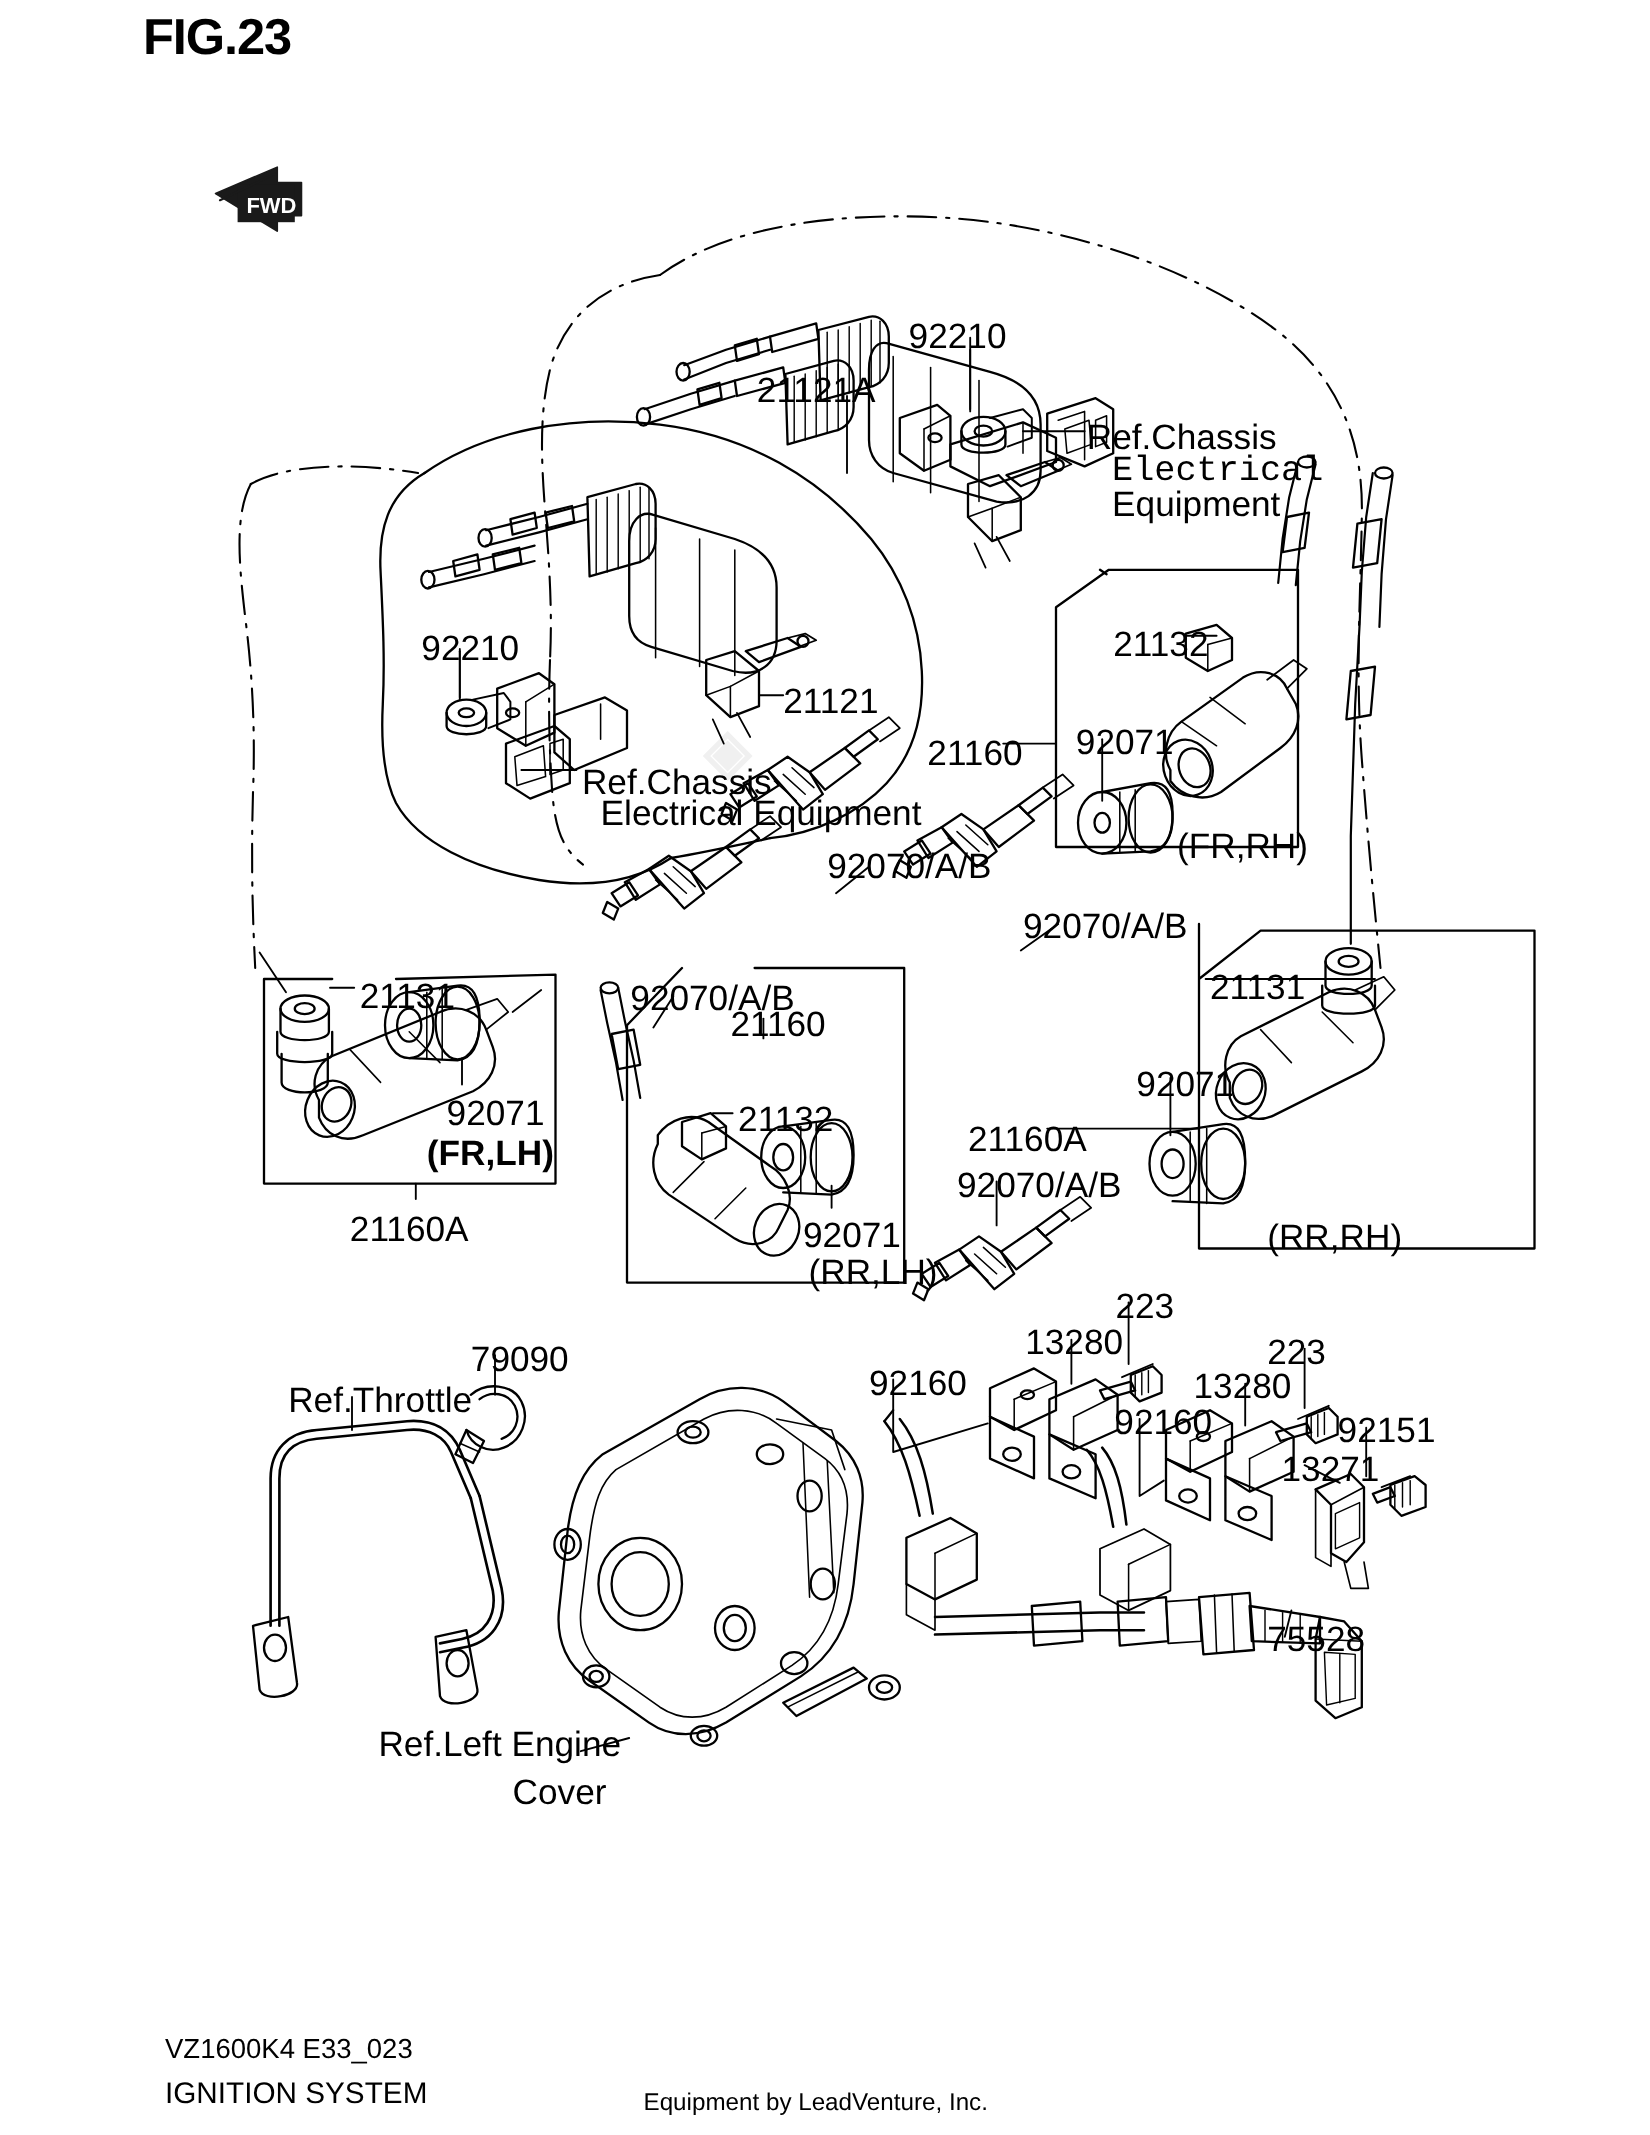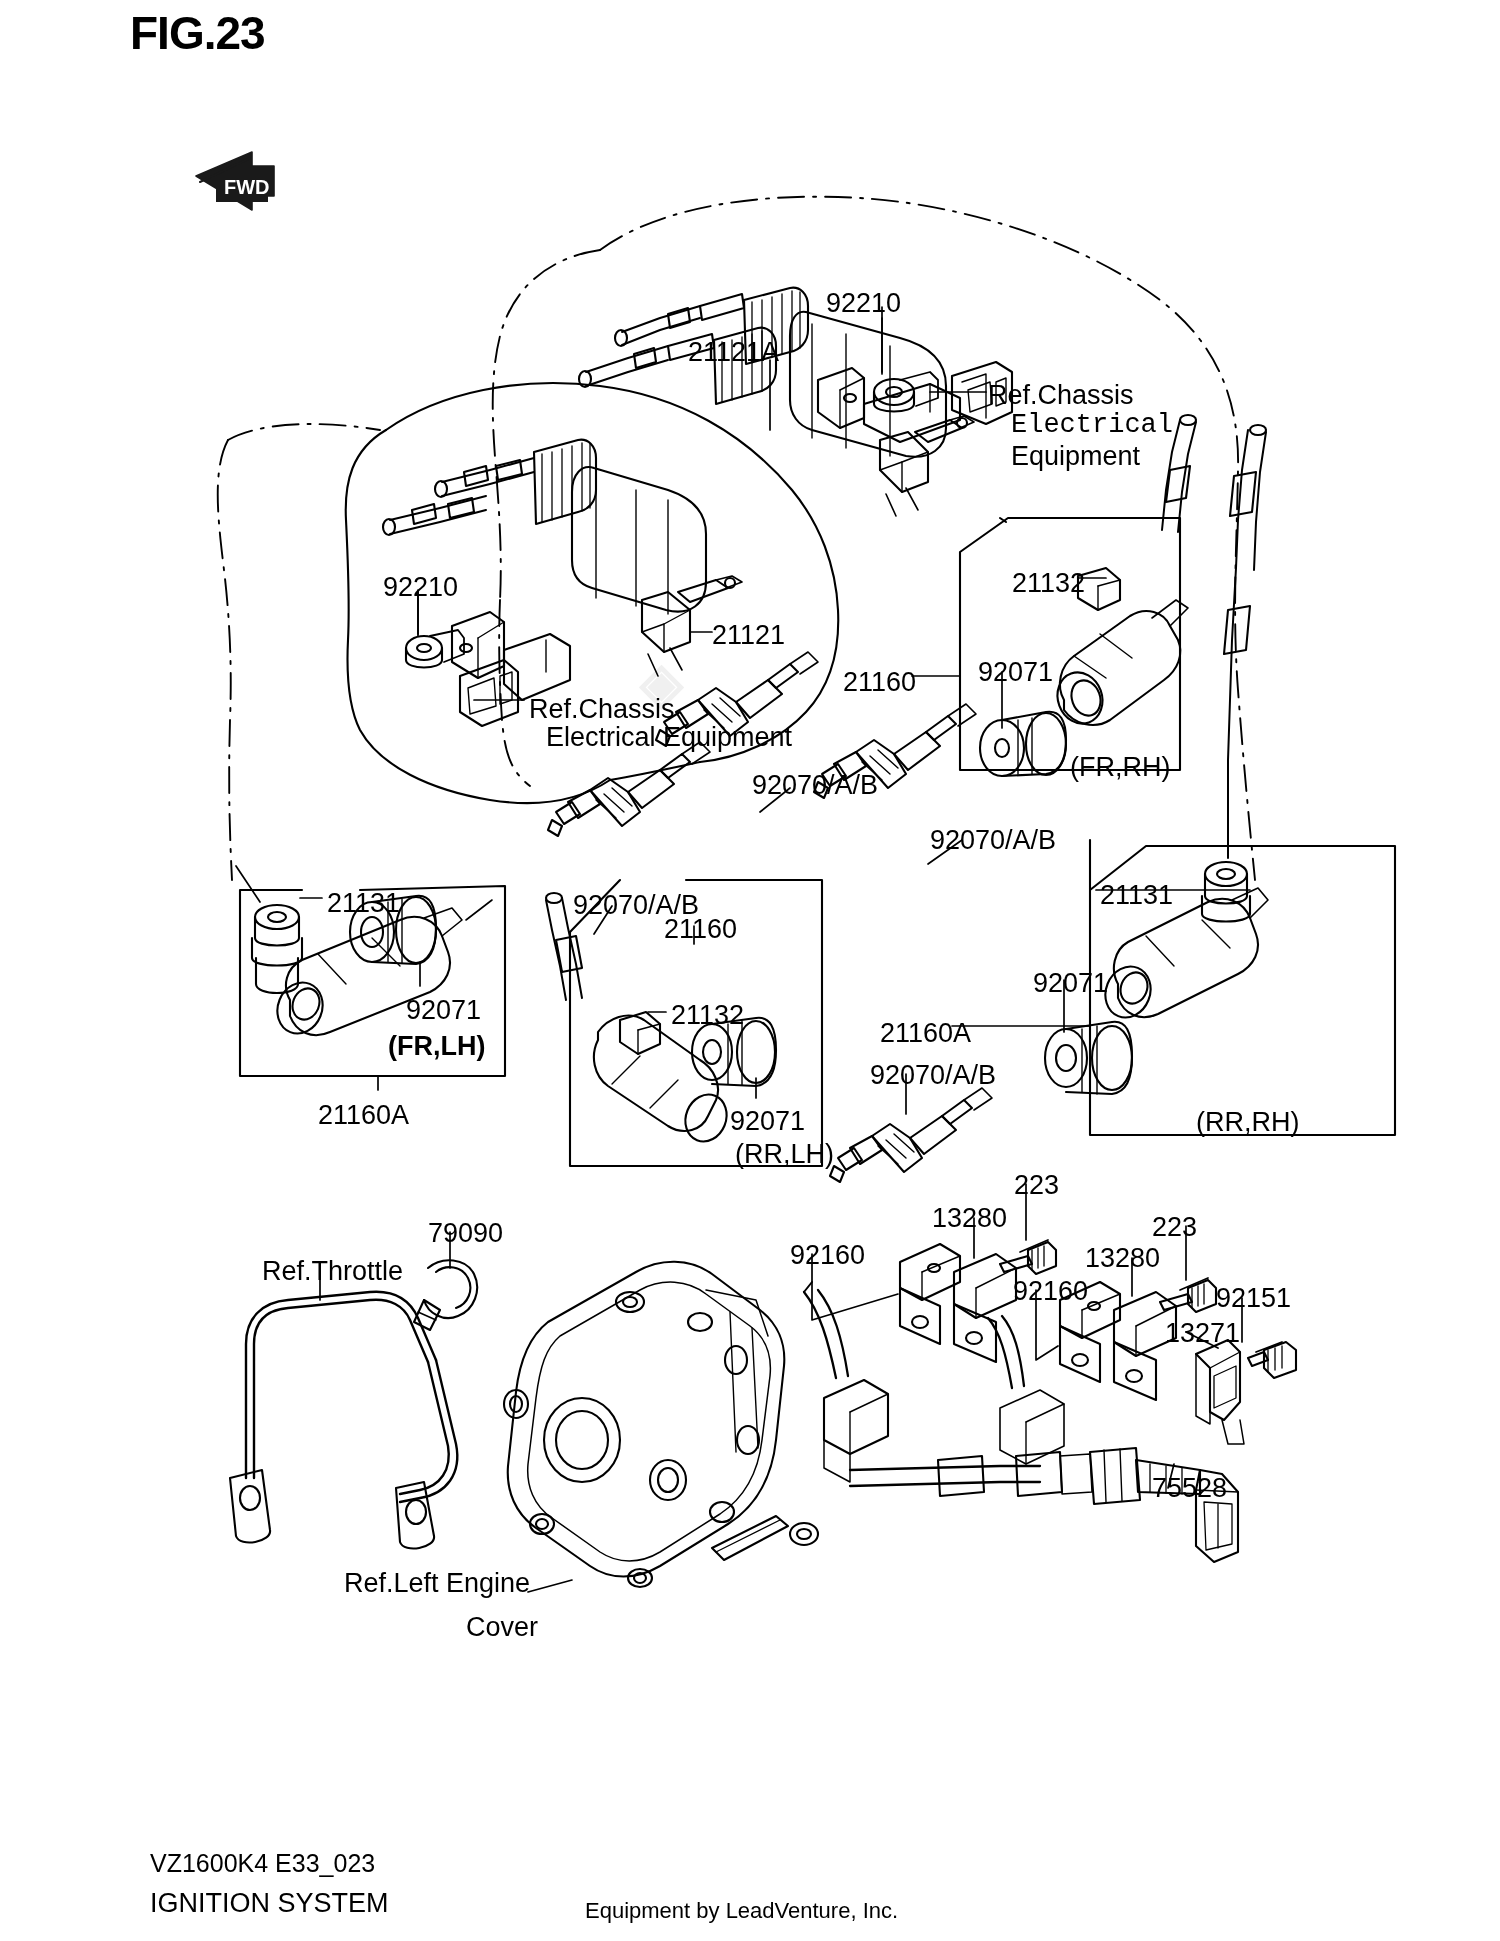--- a/index.html
+++ b/index.html
@@ -1,19 +1,19 @@
 <!DOCTYPE html>
 <html><head>
 <meta charset="utf-8">
 <style>
   html,body{margin:0;padding:0;background:#ffffff;}
   body{width:1500px;height:1941px;position:relative;font-family:"Liberation Sans",sans-serif;color:#000;overflow:hidden;}
   .page{position:absolute;inset:0;text-align:right;}
   .fig-title{position:absolute;left:130px;top:6px;font-size:46px;font-weight:bold;letter-spacing:-1px;}
-  .lbl{position:absolute;font-size:27px;white-space:nowrap;line-height:1.12;}
+  .lbl{position:absolute;font-size:32px;white-space:nowrap;line-height:1.12;}
   .footer{position:absolute;left:150px;top:1845px;font-size:25px;line-height:1.45;}
   .footer2{position:absolute;left:180px;top:1883px;font-size:27px;}
   .rendered{position:absolute;left:585px;top:1898px;font-size:22px;}
   svg{position:absolute;left:0;top:0;}
   .wm{position:absolute;color:#f0f0f0;font-size:40px;letter-spacing:14px;font-weight:bold;user-select:none;}
 </style>
 </head>
 <body>
 
 <div class="page">
@@ -635,21 +635,21 @@
   <div class="lbl" style="left:664px;top:914px;">21160</div>
   <div class="lbl" style="left:406px;top:995px;">92071</div>
   <div class="lbl" style="left:1033px;top:968px;">92071</div>
   <div class="lbl" style="left:671px;top:1000px;">21132</div>
   <div class="lbl" style="left:388px;top:1031px;font-weight:bold;">(FR,LH)</div>
   <div class="lbl" style="left:880px;top:1018px;">21160A</div>
   <div class="lbl" style="left:870px;top:1060px;">92070/A/B</div>
   <div class="lbl" style="left:318px;top:1100px;">21160A</div>
   <div class="lbl" style="left:730px;top:1106px;">92071</div>
   <div class="lbl" style="left:735px;top:1139px;">(RR,LH)</div>
-  <div class="lbl" style="left:1152px;top:1107px;margin-left:44px;">(RR,RH)</div>
+  <div class="lbl" style="left:1152px;top:1107px;">(RR,RH)</div>
   <div class="lbl" style="left:1014px;top:1170px;">223</div>
   <div class="lbl" style="left:932px;top:1203px;">13280</div>
   <div class="lbl" style="left:1152px;top:1212px;">223</div>
   <div class="lbl" style="left:428px;top:1218px;">79090</div>
   <div class="lbl" style="left:790px;top:1240px;">92160</div>
   <div class="lbl" style="left:1085px;top:1243px;">13280</div>
   <div class="lbl" style="left:262px;top:1256px;">Ref.Throttle</div>
   <div class="lbl" style="left:1013px;top:1276px;">92160</div>
   <div class="lbl" style="left:1216px;top:1283px;">92151</div>
   <div class="lbl" style="left:1165px;top:1318px;">13271</div>

